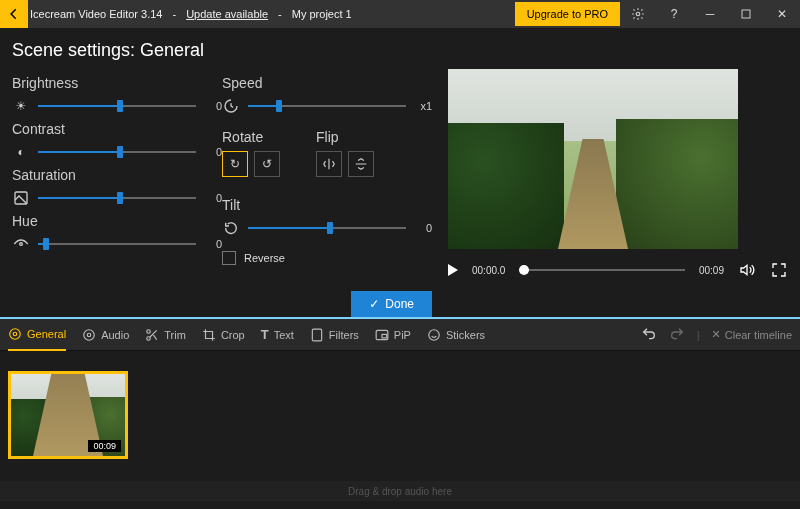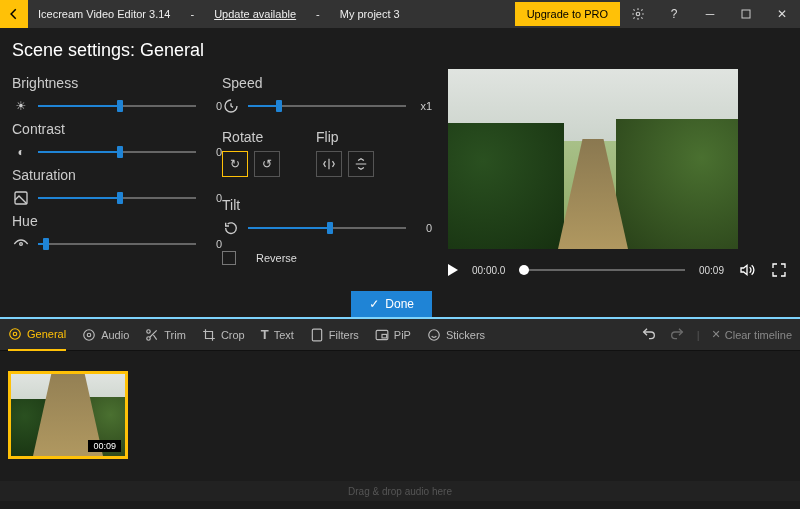--- a/index.html
+++ b/index.html
@@ -1,19 +1,19 @@
 <!DOCTYPE html>
 <html><head>
 <meta charset="utf-8">
 <style>
   * { margin:0; padding:0; box-sizing:border-box; font-family:"Segoe UI",Arial,sans-serif; user-select:none; }
   body { width:800px; height:509px; background:#1c1c1c; overflow:hidden; color:#ddd; font-size:12px; }
   .titlebar { height:28px; background:#333; display:flex; align-items:center; }
   .back-btn { width:28px; height:28px; background:#ffc107; display:flex; align-items:center; justify-content:center; color:#000; }
-  .title-txt { padding:0 10px; color:#eee; font-size:11px; display:flex; align-items:flex-start; gap:20px; }
+  .title-txt { padding:0 2px; color:#eee; font-size:11px; display:flex; align-items:flex-start; gap:10px; }
   .title-txt a { color:#eee; text-decoration:underline; }
   .spacer { flex:1; }
   .upgrade { background:#ffc107; color:#000; padding:12px 12px; font-size:11px; height:20px; display:flex; align-items:center; }
   .winbtns { display:flex; }
   .winbtn { width:36px; height:28px; display:flex; align-items:center; justify-content:center; color:#ddd; }
   .heading { padding:12px 12px 8px; font-size:18px; font-weight:300; color:#fff; }
   .content { display:flex; height:248px; padding:0 12px; }
   .col { display:flex; flex-direction:column; }
   .col.left { width:210px; }
   .col.mid { width:210px; }
@@ -23,21 +23,21 @@
   .sliderrow { display:flex; align-items:center; gap:8px; }
   .icon { width:18px; height:18px; display:flex; align-items:center; justify-content:center; color:#ccc; flex-shrink:0; }
   .slider { flex:1; position:relative; height:14px; }
   .track { position:absolute; top:6px; left:0; right:0; height:2px; background:#666; }
   .fill { position:absolute; top:6px; left:0; height:2px; background:#1f84d6; }
   .thumb { position:absolute; top:1px; width:6px; height:12px; background:#1f84d6; border-radius:1px; }
   .val { width:18px; text-align:right; font-size:11px; color:#ccc; }
   .btnrow { display:flex; gap:6px; margin-top:2px; }
   .sqbtn { width:26px; height:26px; border:1px solid #555; display:flex; align-items:center; justify-content:center; color:#ccc; }
   .sqbtn.active { border-color:#ffc107; }
-  .check { display:flex; align-items:center; gap:20px; margin-top:14px; font-size:11px; }
+  .check { display:flex; align-items:center; gap:8px; margin-top:14px; font-size:11px; }
   .checkbox { width:14px; height:14px; border:1px solid #777; }
   .donebar { display:flex; justify-content:flex-end; padding:4px 0 0; }
   .done { background:#1f84d6; color:#fff; padding:6px 18px; font-size:12px; display:flex; align-items:center; gap:6px; }
   .preview { width:290px; height:180px; background:#000; position:relative; overflow:hidden; }
   .sky { position:absolute; inset:0; background:linear-gradient(#e0e4e0,#ccd4cc 40%,#a8c088 40%,#8aa860); }
   .path { position:absolute; left:50%; bottom:0; width:70px; height:110px; background:linear-gradient(#8a7850,#b09860); transform:translateX(-50%); clip-path:polygon(35% 0,65% 0,100% 100%,0 100%); }
   .foliageL{position:absolute;left:0;top:30%;width:40%;height:70%;background:radial-gradient(circle at 30% 30%,#2a5020,#163010);}
   .foliageR{position:absolute;right:0;top:28%;width:42%;height:72%;background:radial-gradient(circle at 70% 30%,#4a7030,#284018);}
   .player { display:flex; align-items:center; gap:14px; margin-top:12px; color:#ddd; font-size:10px; }
   .play { width:0; height:0; border-left:10px solid #fff; border-top:6px solid transparent; border-bottom:6px solid transparent; }
@@ -61,21 +61,21 @@
   <div class="back-btn">
     <svg width="14" height="14" viewBox="0 0 24 24" fill="none" stroke="#000" stroke-width="2.5">
         <path d="M15 4l-8 8 8 8"></path>
       </svg>
   </div>
   <div class="title-txt">
     <span>Icecream Video Editor 3.14</span>
     <span>-</span>
     <a>Update available</a>
     <span>-</span>
-    <span>My project 3</span>
+    <span>My project 1</span>
   </div>
   <div class="spacer"></div>
   <div class="upgrade">Upgrade to PRO</div>
   <div class="winbtns">
     <div class="winbtn">
         <svg width="14" height="14" viewBox="0 0 24 24" fill="none" stroke="#ccc" stroke-width="2">
           <circle cx="12" cy="12" r="3"></circle>
           <path d="M12 2v3M12 19v3M4.2 4.2l2.1 2.1M17.7 17.7l2.1 2.1M2 12h3M19 12h3M4.2 19.8l2.1-2.1M17.7 6.3l2.1-2.1"></path>
         </svg>
       </div>

